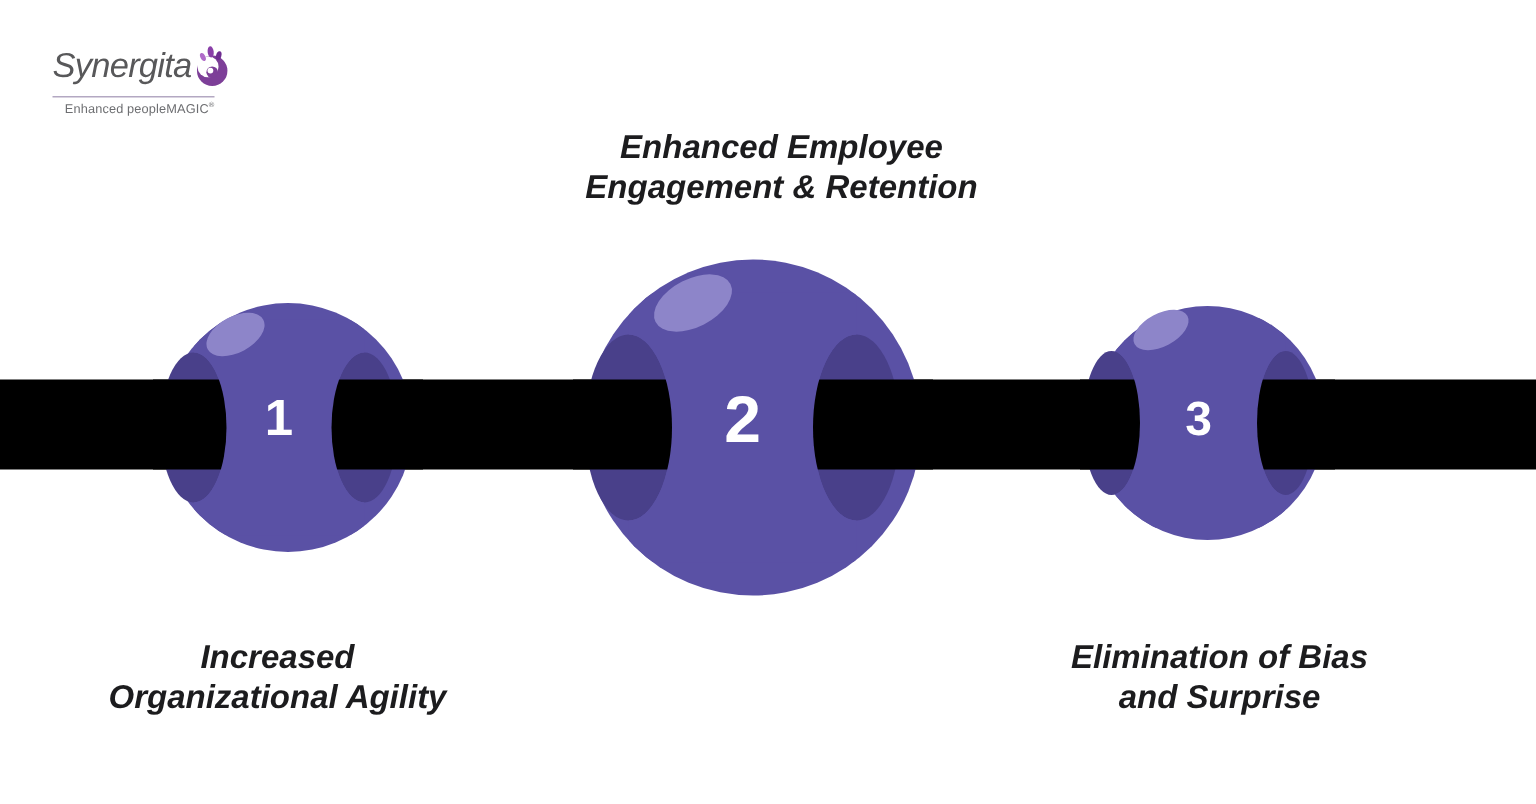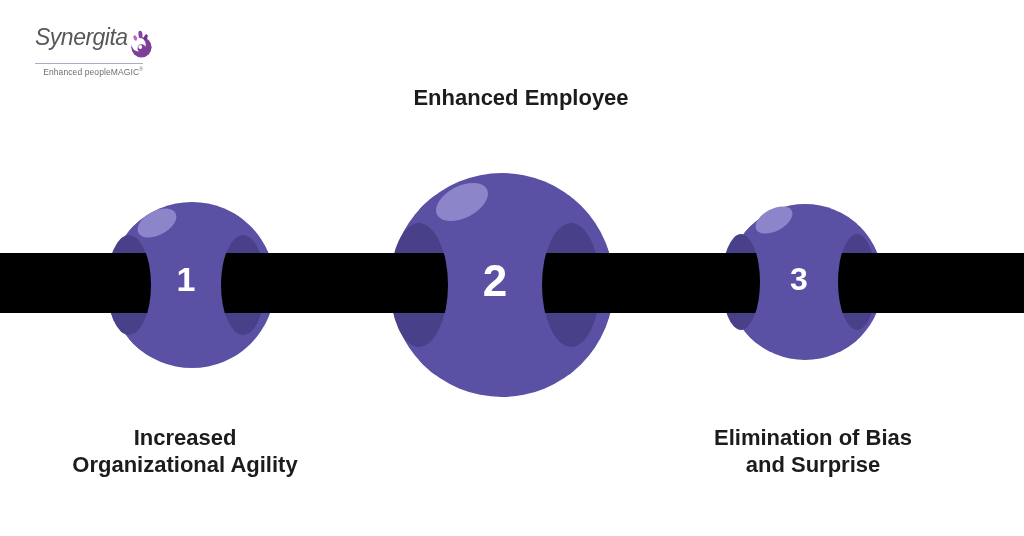--- a/index.html
+++ b/index.html
@@ -3,21 +3,21 @@
 <meta charset="utf-8">
 <style>
   html,body { margin:0; padding:0; background:#fff; }
   .canvas {
     position:relative; width:1024px; height:536px; background:#ffffff;
     overflow:hidden; font-family:"Liberation Sans", sans-serif;
   }
 
   
   .logo { position:absolute; left:35px; top:26px; width:108px; }
-  .logo-row { display:flex; align-items:flex-start; }
+  .logo-row { display:flex; align-items:center; }
   .logo-brand {
     font-style:italic; font-weight:500; font-size:23px; letter-spacing:-0.5px;
     color:#58585a; line-height:1;
   }
   .logo-mark { margin-left:1px; position:relative; top:3px; }
   .logo-rule { height:1px; background:#b3a8c2; margin-top:3px; width:100%; }
   .logo-tagline {
     text-align:right; font-size:8.5px; color:#6d6e71; margin-top:2px;
     letter-spacing:0.1px;
   }
@@ -32,21 +32,21 @@
   .bead-1 { left:102px; top:195px; }
   .bead-2 { left:382px; top:165px; }
   .bead-3 { left:720px; top:197px; }
   .bead svg text {
     font-family:"Liberation Sans", sans-serif; font-weight:700; fill:#ffffff;
   }
 
   
   .step-label {
     position:absolute; z-index:3; text-align:center;
-    font-size:22px; line-height:27px; font-weight:600; color:#1c1c1e;
+    font-size:22px; line-height:27px; font-weight:600; color:#1c1c1e;font-style:italic;
   }
   .label-top    { left:321px; top:84px;  width:400px; }
   .label-bottom-1 { left:25px;  top:424px; width:320px; }
   .label-bottom-3 { left:653px; top:424px; width:320px; }
 </style>
 </head>
 <body>
 
 <div class="canvas">
 
@@ -64,20 +64,21 @@
           <ellipse cx="18.2" cy="8.6" rx="1.9" ry="3.3" transform="rotate(16 18.2 8.6)" fill="#6f2d91"></ellipse>
         </svg>
       </span>
     </div>
     <div class="logo-rule"></div>
     <div class="logo-tagline"><span>Enhanced peopleMAGIC</span><sup>®</sup></div>
   </div>
 
   <div class="step-label label-top">
     <div>Enhanced Employee</div>
+    <div>Engagement &amp; Retention</div>
   </div>
 
   <div class="band"></div>
 
   <div class="bead bead-1">
     <svg width="180" height="180" viewBox="0 0 180 180">
       <defs>
         <clipPath id="clip1">
             <circle cx="90" cy="90" r="83"></circle>
           </clipPath>

